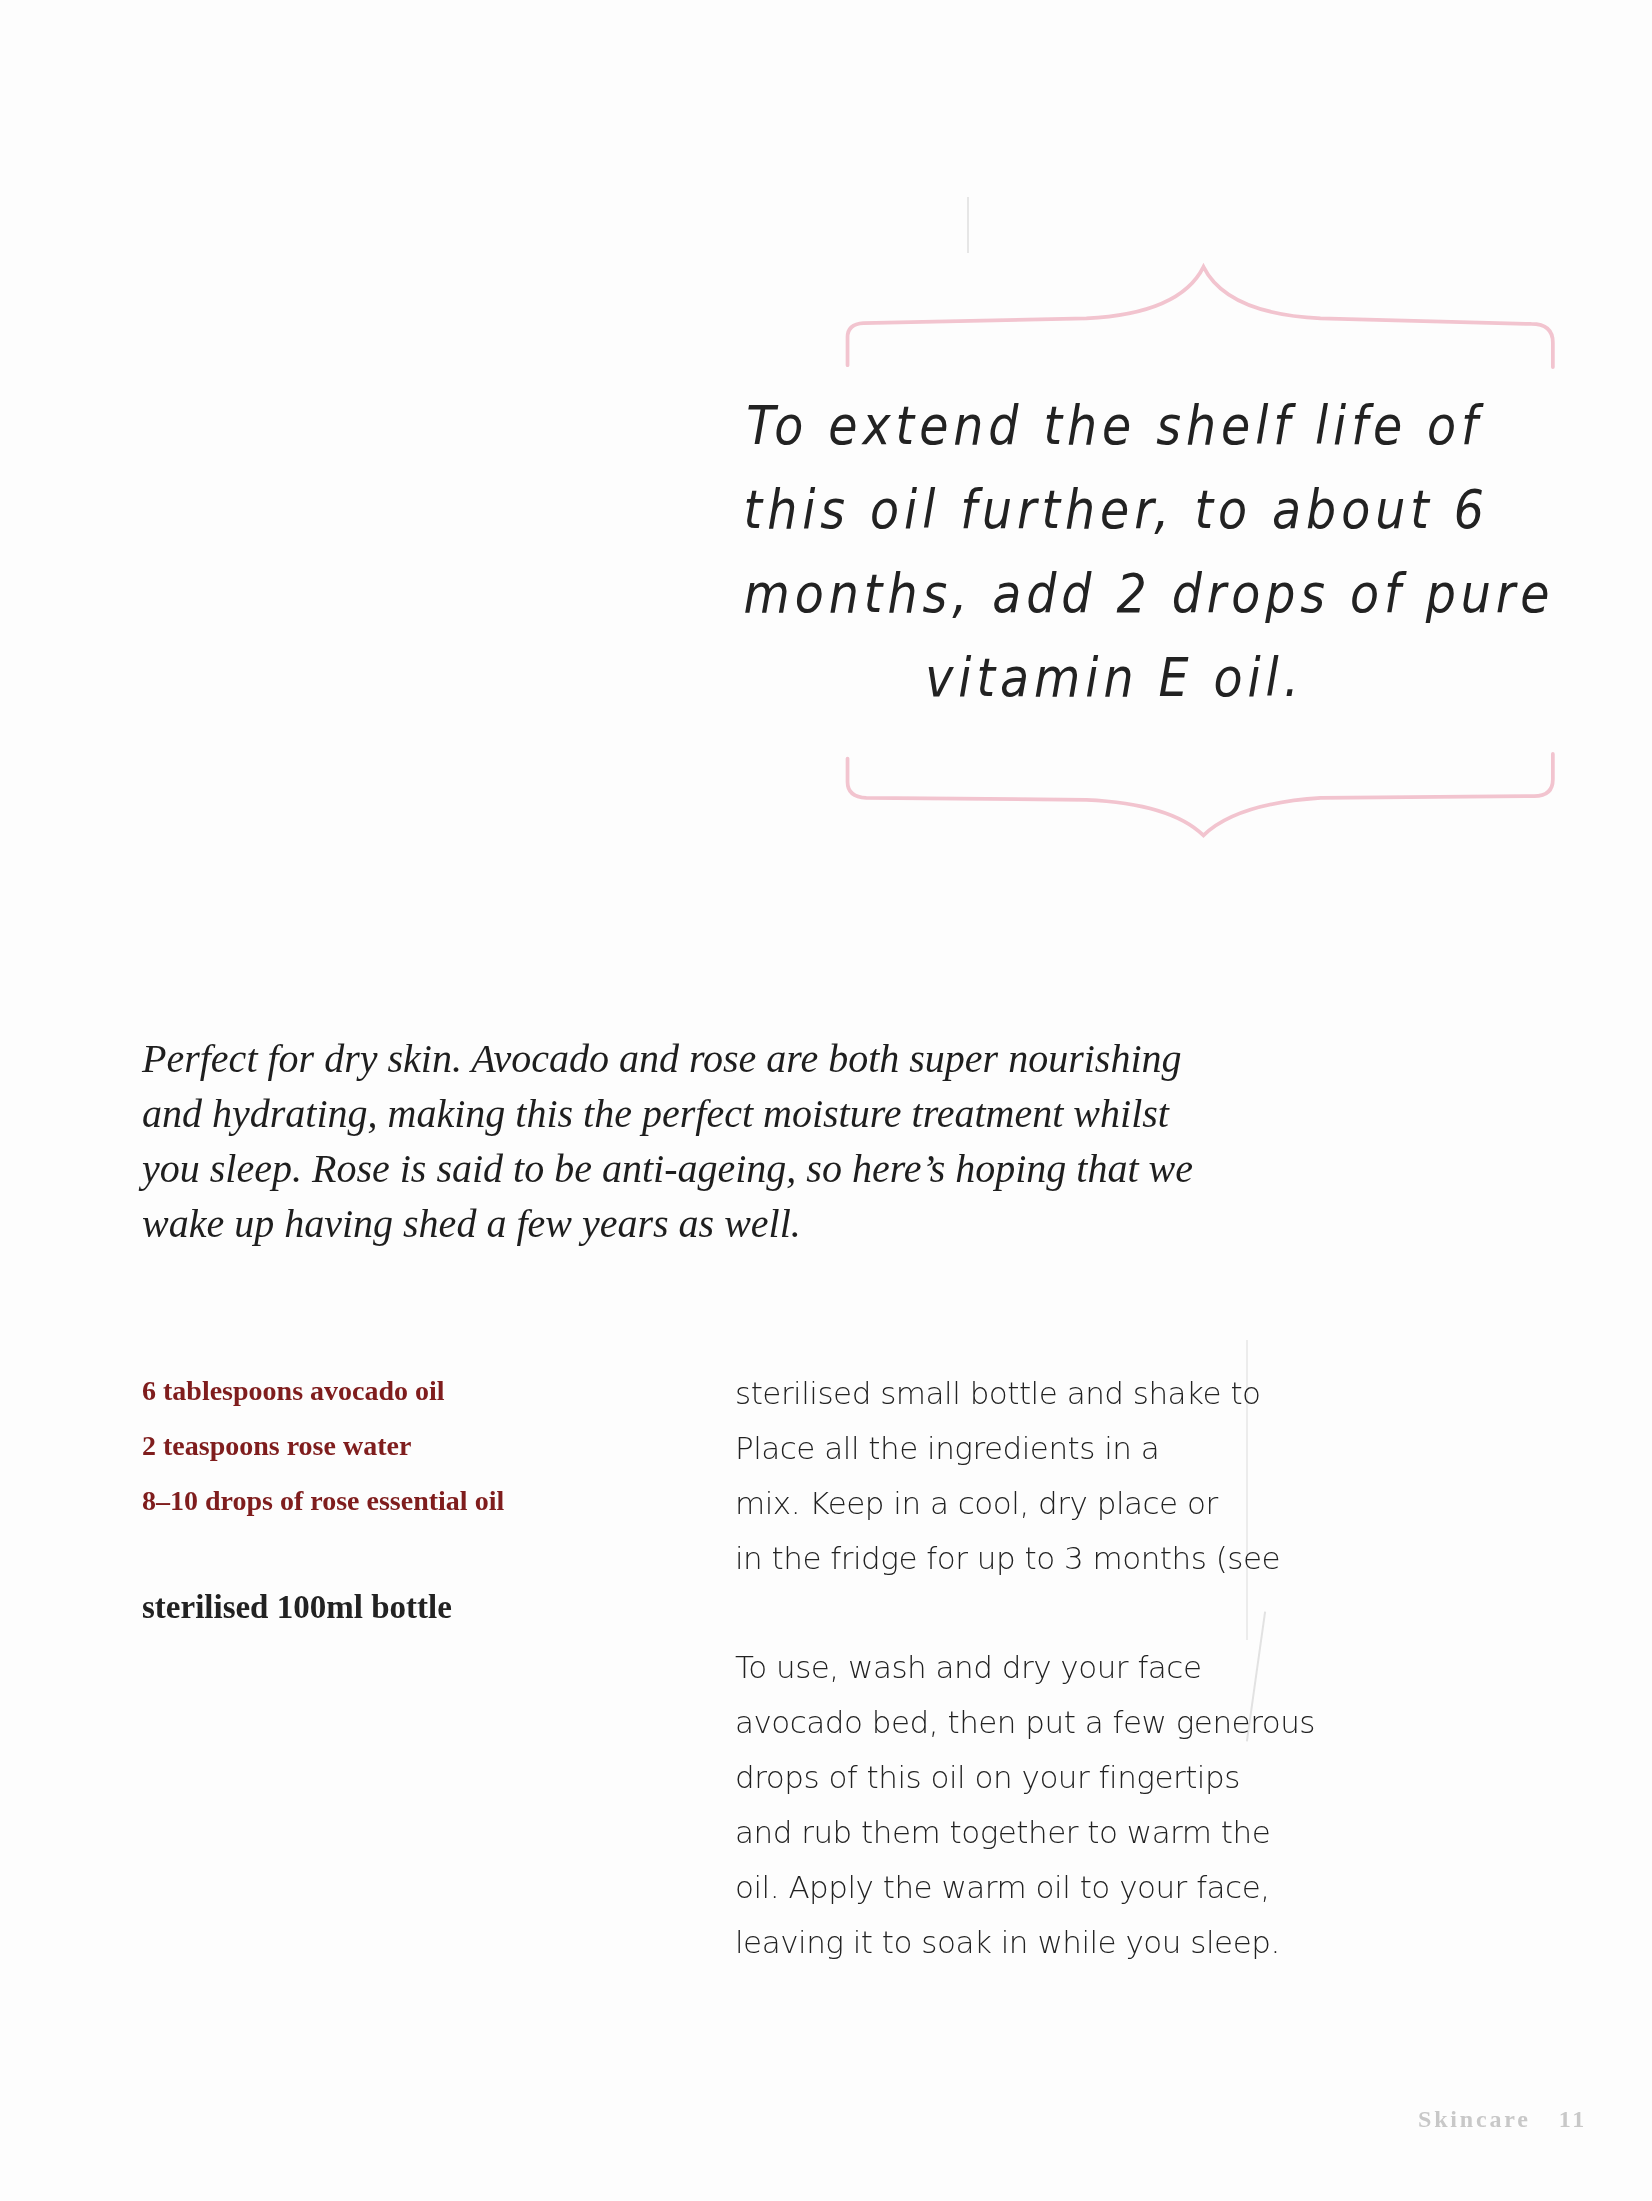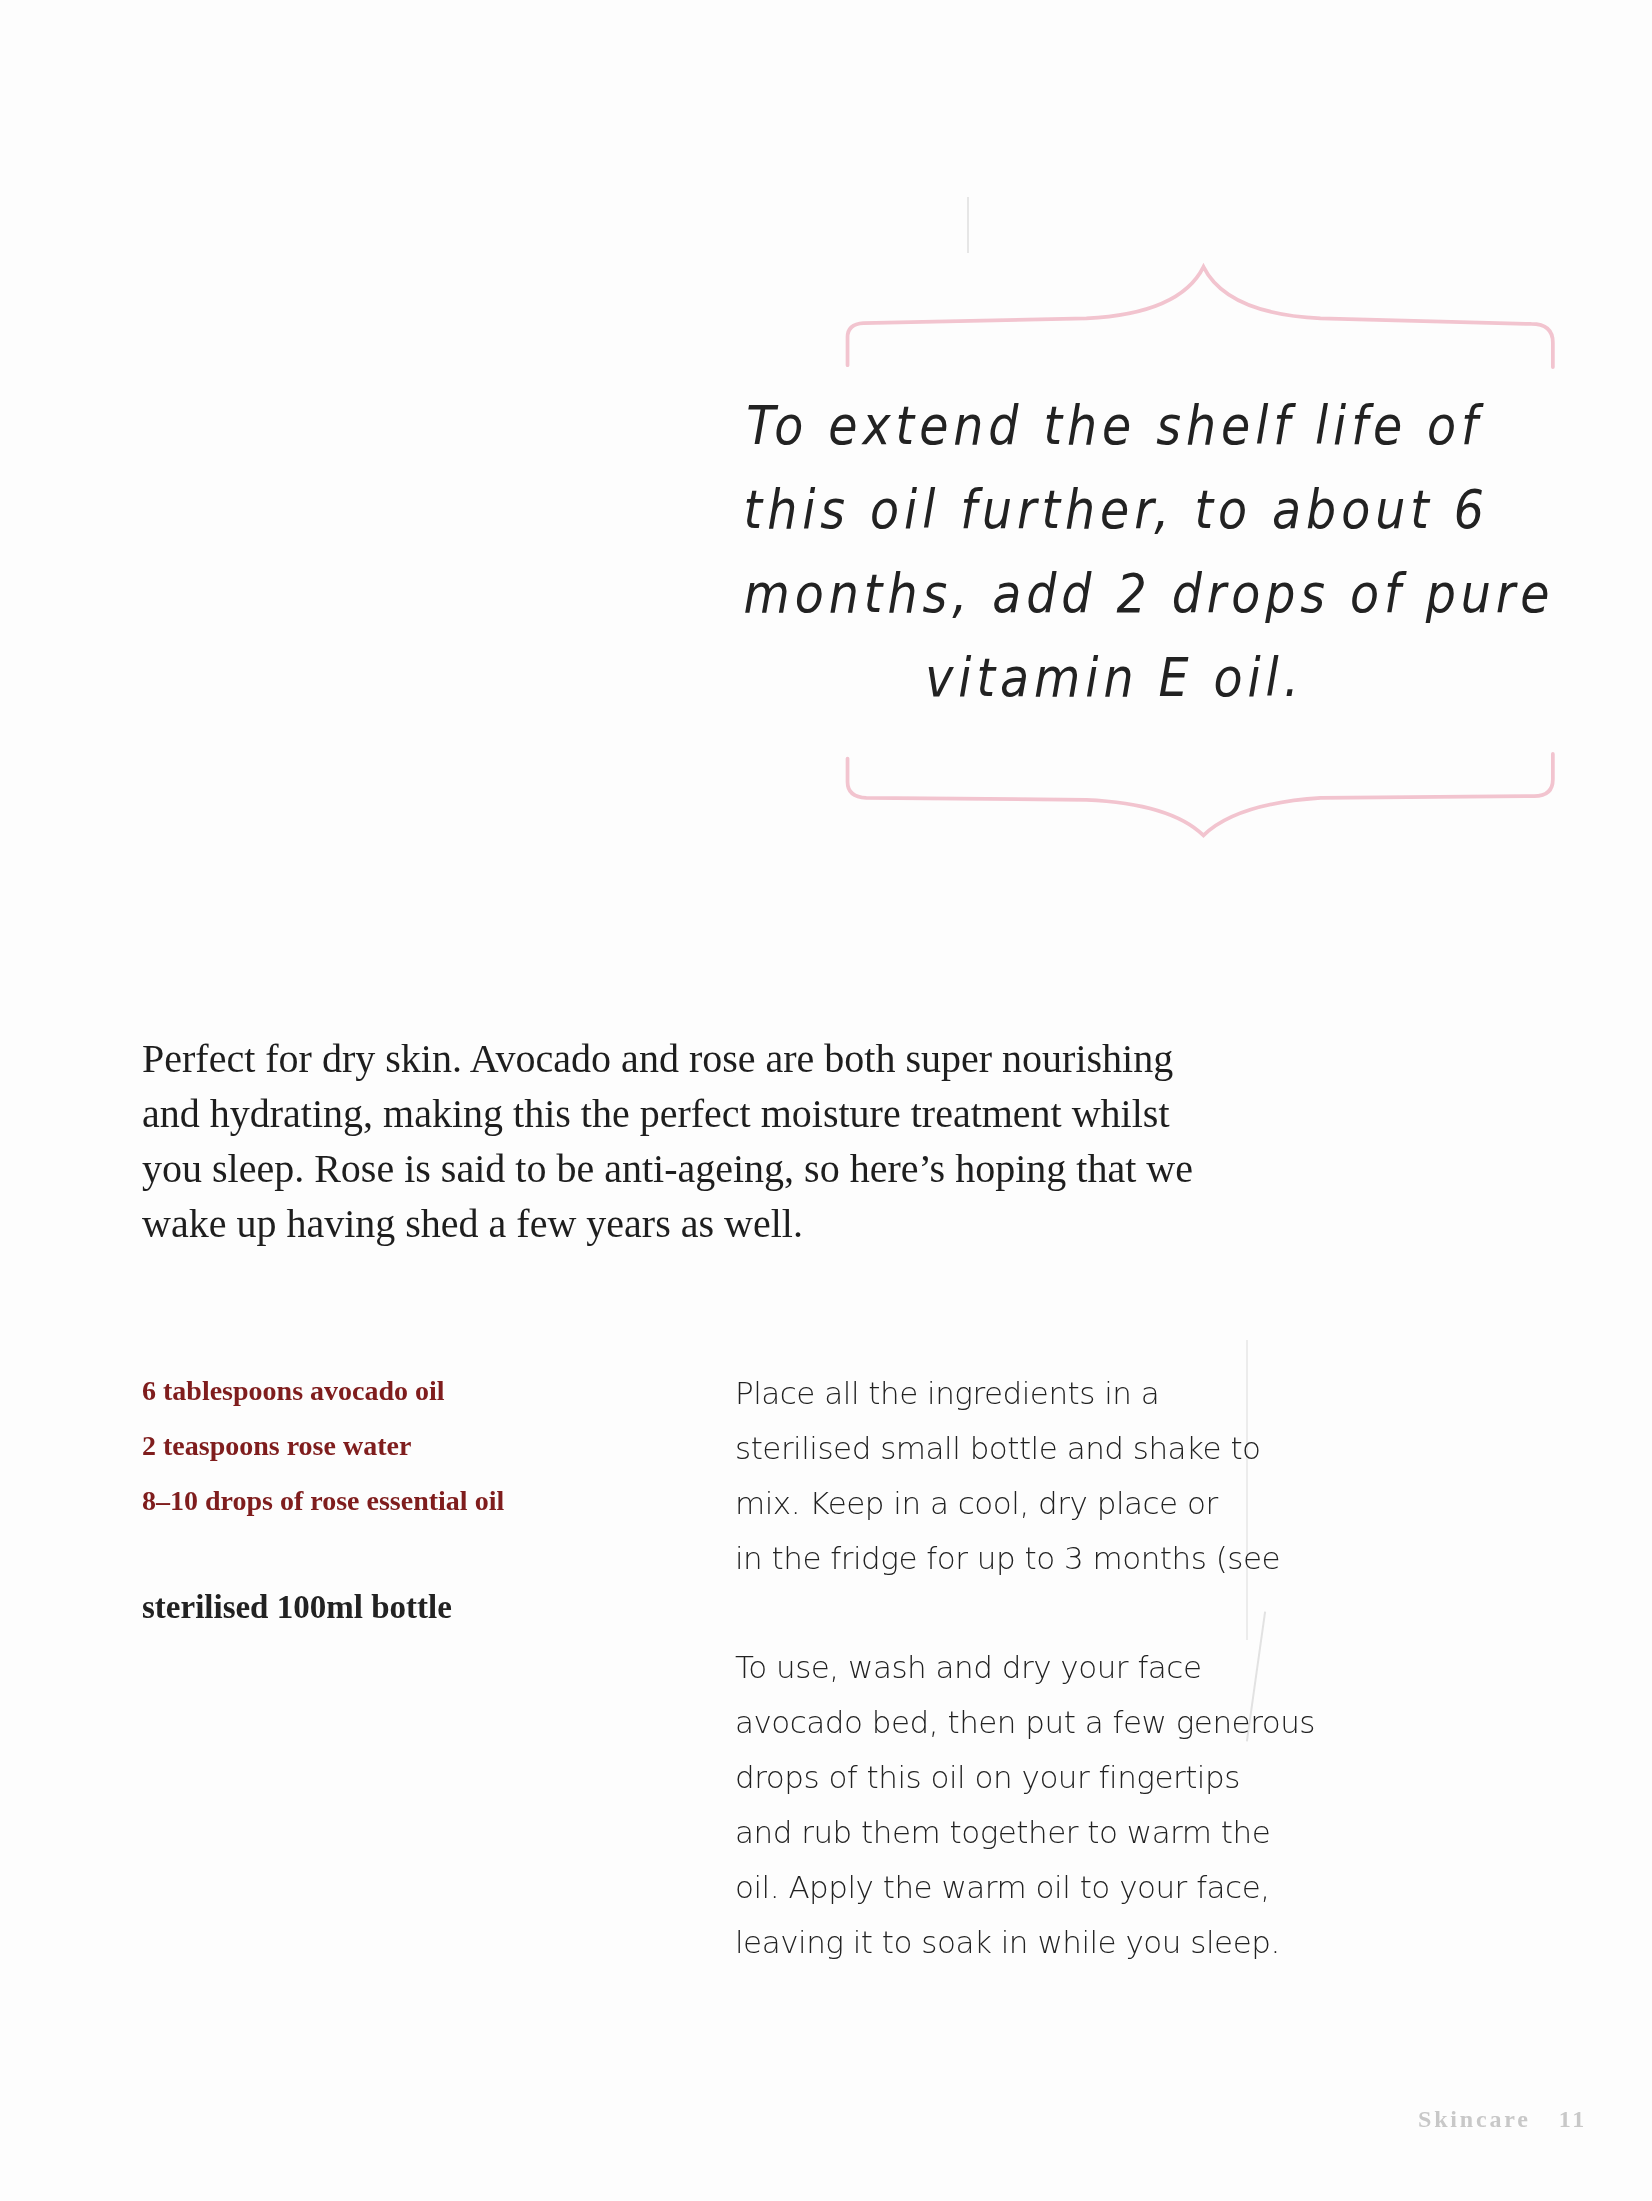--- a/index.html
+++ b/index.html
@@ -65,21 +65,21 @@
       position: absolute;
       left: 142px;
       top: 1031px;
       width: 1152px;
       font-family: "Liberation Serif", serif;
       font-size: 40px;
       line-height: 55px;
       color: #1e1e1e;
       margin: 0;
     }
-    .intro span { display: block; white-space: nowrap; }
+    .intro span { display: block; white-space: nowrap; font-style: italic; }
 
     
     .ingredients {
       position: absolute;
       left: 142px;
       top: 1363px;
       width: 525px;
     }
     .makes {
       font-family: "DejaVu Sans", sans-serif;
@@ -181,22 +181,22 @@
     <ul class="ing-list">
       <li>6 tablespoons avocado oil</li>
       <li>2 teaspoons rose water</li>
       <li>8–10 drops of rose essential oil</li>
     </ul>
     <div class="equipment">sterilised 100ml bottle</div>
   </div>
 
   <div class="method">
     <p>
+      <span>sterilised small bottle and shake to</span>
       <span>Place all the ingredients in a</span>
-      <span>sterilised small bottle and shake to</span>
       <span>mix. Keep in a cool, dry place or</span>
       <span>in the fridge for up to 3 months (see</span>
     </p>
     <p>
       <span>To use, wash and dry your face</span>
       <span>avocado bed, then put a few generous</span>
       <span>drops of this oil on your fingertips</span>
       <span>and rub them together to warm the</span>
       <span>oil. Apply the warm oil to your face,</span>
       <span>leaving it to soak in while you sleep.</span>

